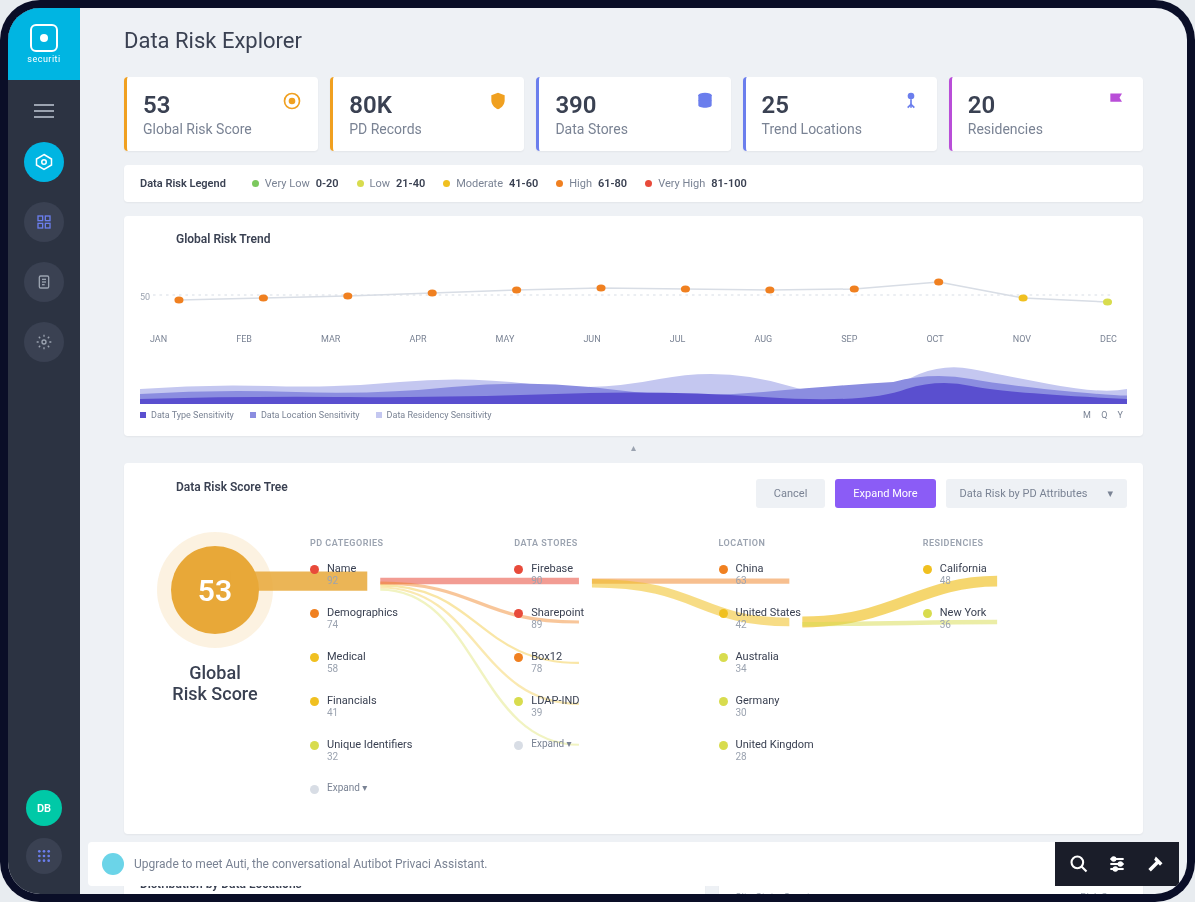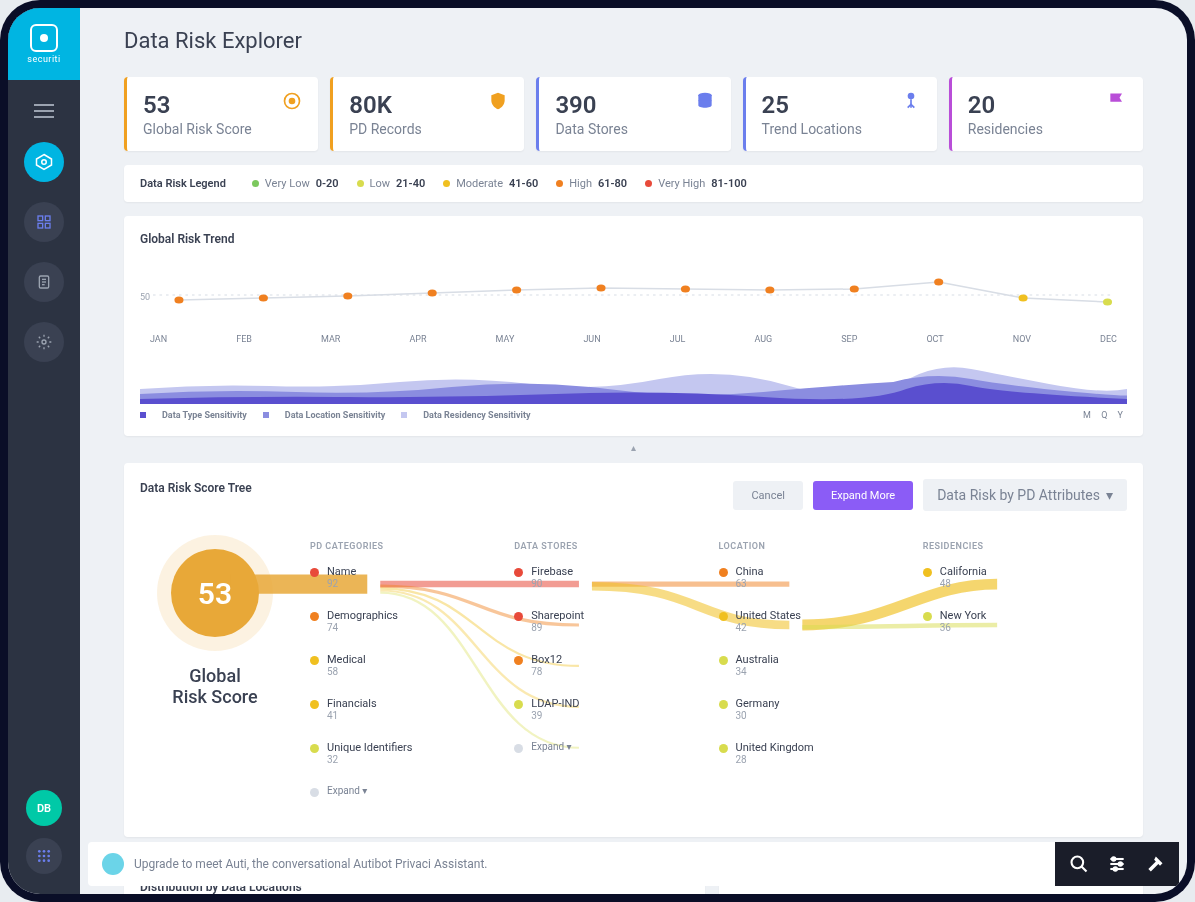--- a/index.html
+++ b/index.html
@@ -46,43 +46,43 @@
 .legend-item b { color:#3a4152; font-weight:600; }
 .dot { width:7px; height:7px; border-radius:50%; display:inline-block; }
 .dot-vl { background:#7cc85e; }
 .dot-l { background:#d8dc4e; }
 .dot-m { background:#f0c020; }
 .dot-h { background:#f08020; }
 .dot-vh { background:#e84a3a; }
 
 
 .panel { background:#fff; border-radius:4px; padding:16px; margin-bottom:14px; box-shadow:0 1px 2px rgba(0,0,0,0.05); }
-.panel-title { font-size:12px; font-weight:600; color:#3a4152; margin-bottom:14px; }
+.panel-title { font-size:12px; font-weight:600; color:#3a4152; margin-bottom:14px;margin-left:36px; }
 .trend-chart { position:relative; height:70px; }
 .trend-axis-label { position:absolute; left:0; top:32px; font-size:9px; color:#9ba3b0; }
 .trend-svg { width:100%; height:70px; }
 .trend-months { display:flex; justify-content:space-between; font-size:9px; color:#7a8394; padding:4px 10px 10px; }
 .area-chart { height:50px; width:100%; }
 .trend-legend { display:flex; justify-content:space-between; align-items:center; font-size:9px; color:#7a8394; padding-top:6px; }
 .trend-legend-left { display:flex; gap:16px; }
 .trend-legend-right { letter-spacing:4px; }
-.tl-item { display:flex; align-items:center; gap:16px;font-weight:bold; }
+.tl-item { display:flex; align-items:center; gap:5px; }
 .sq { width:6px; height:6px; }
 .sq1 { background:#5a4fcf; }
 .sq2 { background:#8b8de0; }
 .sq3 { background:#c4c7f0; }
 .collapse-handle { text-align:center; font-size:10px; color:#9ba3b0; margin:-8px 0 10px; }
 
 
 .tree-header { display:flex; justify-content:space-between; align-items:center; margin-bottom:30px; }
 .tree-actions { display:flex; gap:10px; align-items:center; }
 .btn { padding:8px 18px; font-size:11px; border:none; border-radius:3px; cursor:pointer; }
 .btn-cancel { background:#eef1f5; color:#7a8394; }
 .btn-expand { background:#8b5cf6; color:#fff; }
-.dropdown { background:#eef1f5; padding:8px 14px; font-size:14px; color:#7a8394; border-radius:3px; display:flex; align-items:center; gap:6px; cursor:pointer;justify-content:flex-end; }
+.dropdown { background:#eef1f5; padding:8px 14px; font-size:11px; color:#7a8394; border-radius:3px; display:flex; align-items:center; gap:20px; cursor:pointer;justify-content:flex-end; }
 
 
 .tree-body { display:flex; gap:20px; position:relative; min-height:280px; }
 .score-col { width:150px; display:flex; flex-direction:column; align-items:center; padding-top:8px; }
 .score-circle { width:88px; height:88px; border-radius:50%; background:#e8a838; color:#fff; display:flex; align-items:center; justify-content:center; font-size:30px; font-weight:600; box-shadow:0 0 0 14px rgba(232,168,56,0.15); margin-bottom:28px; }
 .score-labels { text-align:center; color:#3a4152; }
 .score-labels .l1 { font-size:18px; font-weight:500; }
 .score-labels .l2 { font-size:18px; font-weight:500; }
 .tree-cols { flex:1; display:flex; position:relative; }
 .tree-col { flex:1; }

